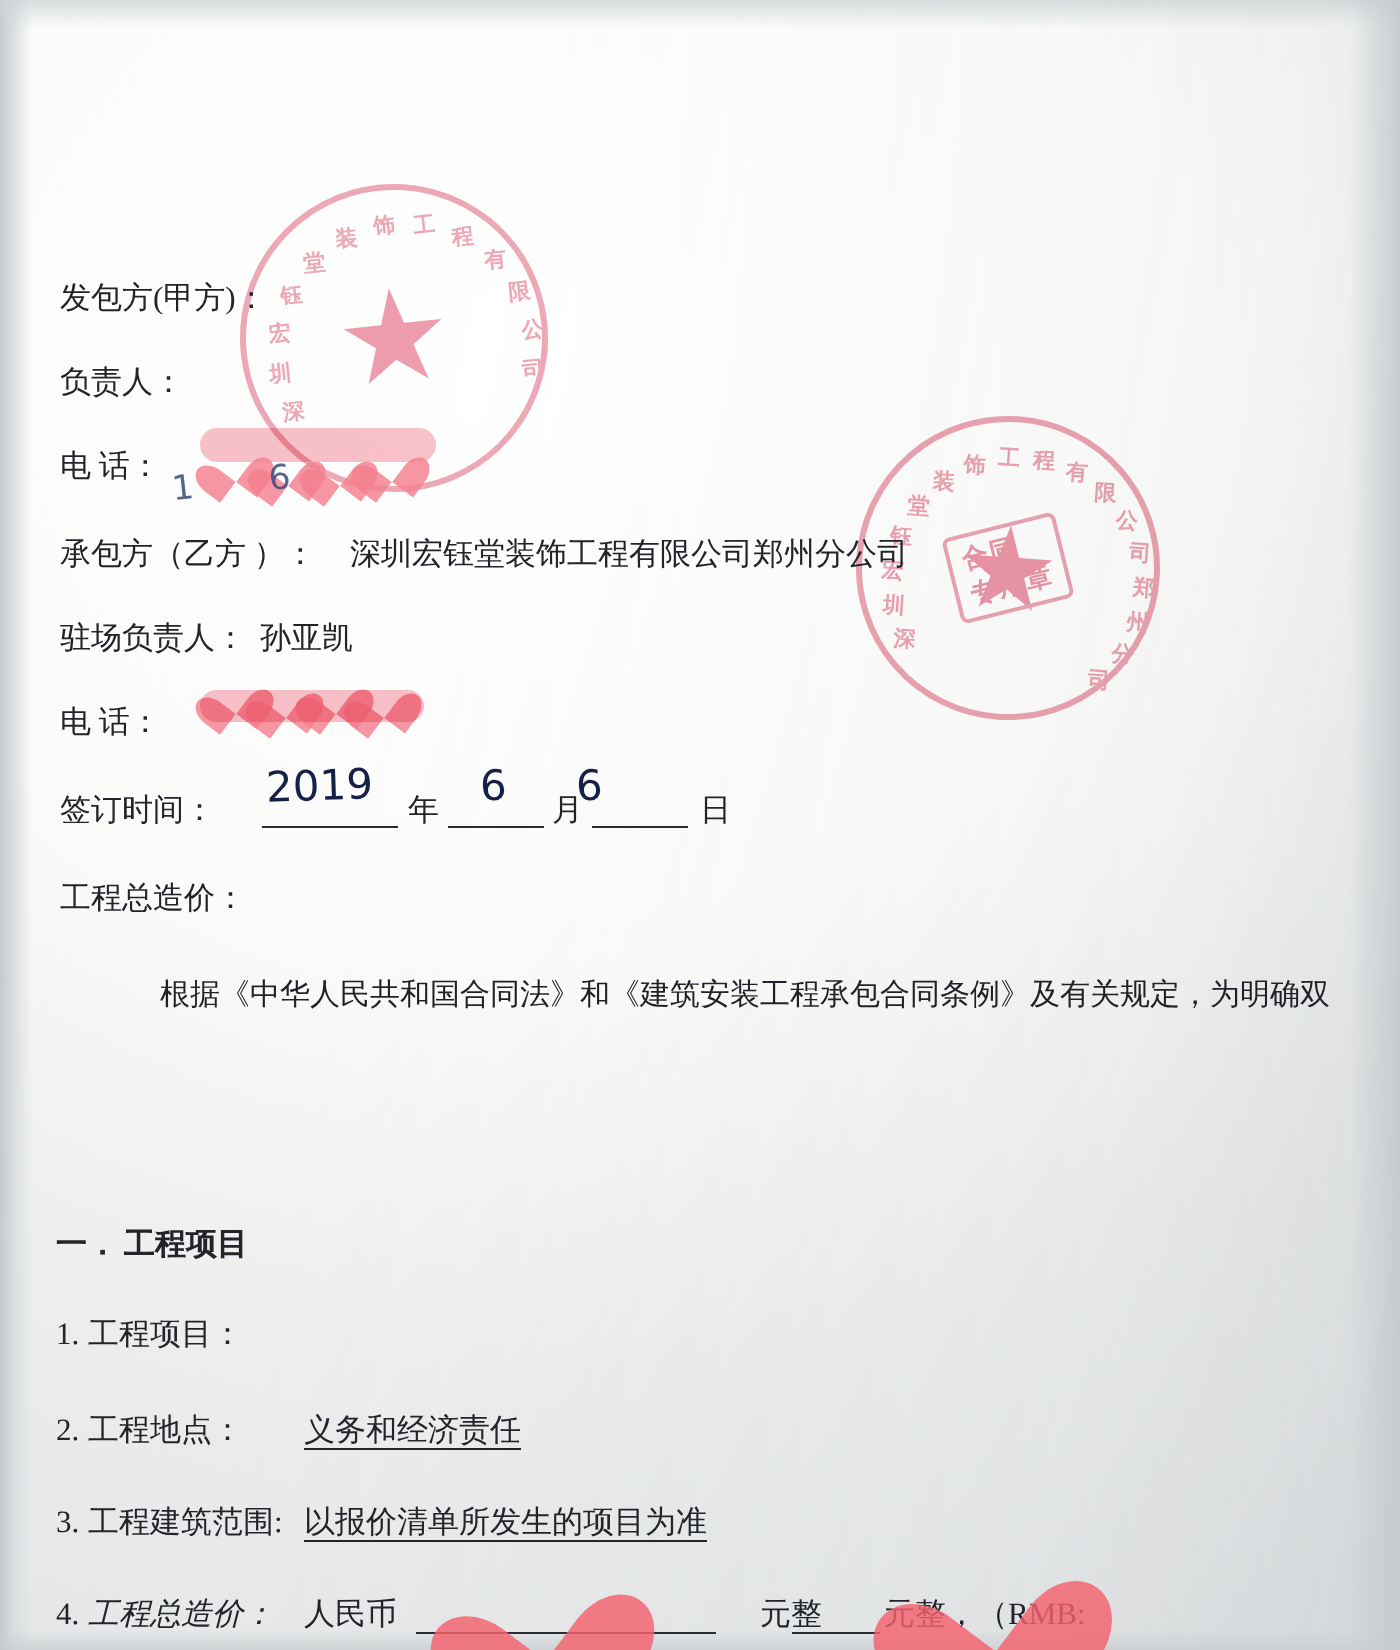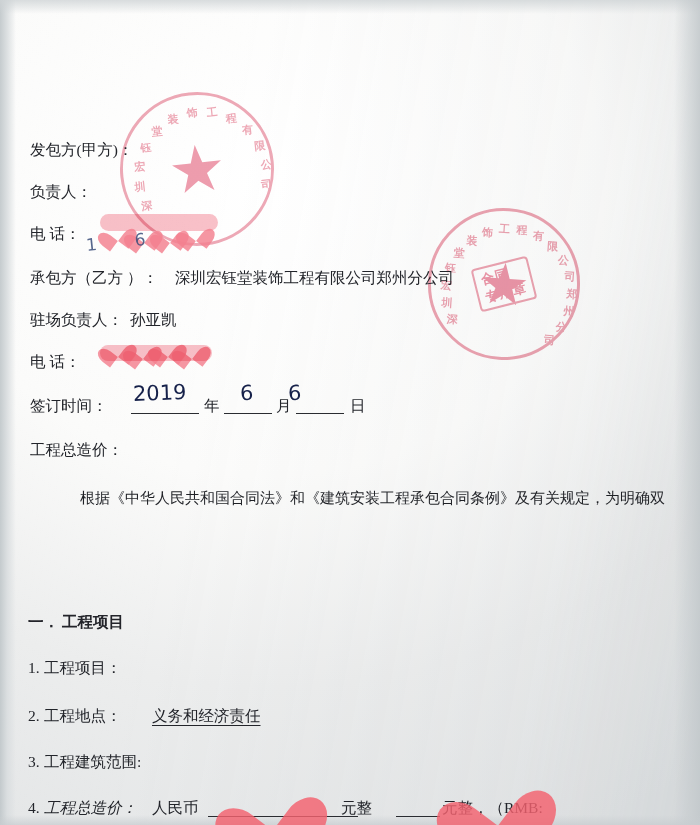--- a/index.html
+++ b/index.html
@@ -304,26 +304,27 @@
 
     <div class="line" style="left:28px; top:658px;">1.</div>
     <div class="line" style="left:44px; top:658px;">工程项目：</div>
 
     <div class="line" style="left:28px; top:706px;">2.</div>
     <div class="line" style="left:44px; top:706px;">工程地点：</div>
     <div class="line ul" style="left:152px; top:706px;">义务和经济责任</div>
 
     <div class="line" style="left:28px; top:752px;">3.</div>
     <div class="line" style="left:44px; top:752px;">工程建筑范围:</div>
+    <div class="line ul" style="left:152px; top:752px;">以报价清单所发生的项目为准</div>
 
     <div class="line" style="left:28px; top:798px;">4.</div>
     <div class="line" style="left:44px; top:798px;font-style:italic;">工程总造价：</div>
     <div class="line" style="left:152px; top:798px;">人民币</div>
     <span class="blank-ul" style="position:absolute; left:208px; top:801px; width:150px;"></span>
-    <div class="line" style="left:341px; top:798px;">元整</div>
+    <div class="line" style="left:380px; top:798px;">元整</div>
     <span class="blank-ul" style="position:absolute; left:396px; top:801px; width:44px;"></span>
     <div class="line" style="left:442px; top:798px;">元整，（RMB:</div>
 
     <div class="smear" style="left:100px; top:214px; width:118px; height:17px;"></div>
     <div class="heart" style="left:104px; top:222px; width:26px; height:24px;"></div>
     <div class="heart" style="left:130px; top:224px; width:26px; height:24px;"></div>
     <div class="heart" style="left:156px; top:224px; width:26px; height:24px;"></div>
     <div class="heart" style="left:182px; top:222px; width:26px; height:24px;"></div>
     <div class="ink-scribble" style="left:86px; top:232px;">1 &nbsp; &nbsp; &nbsp; 6</div>
 

